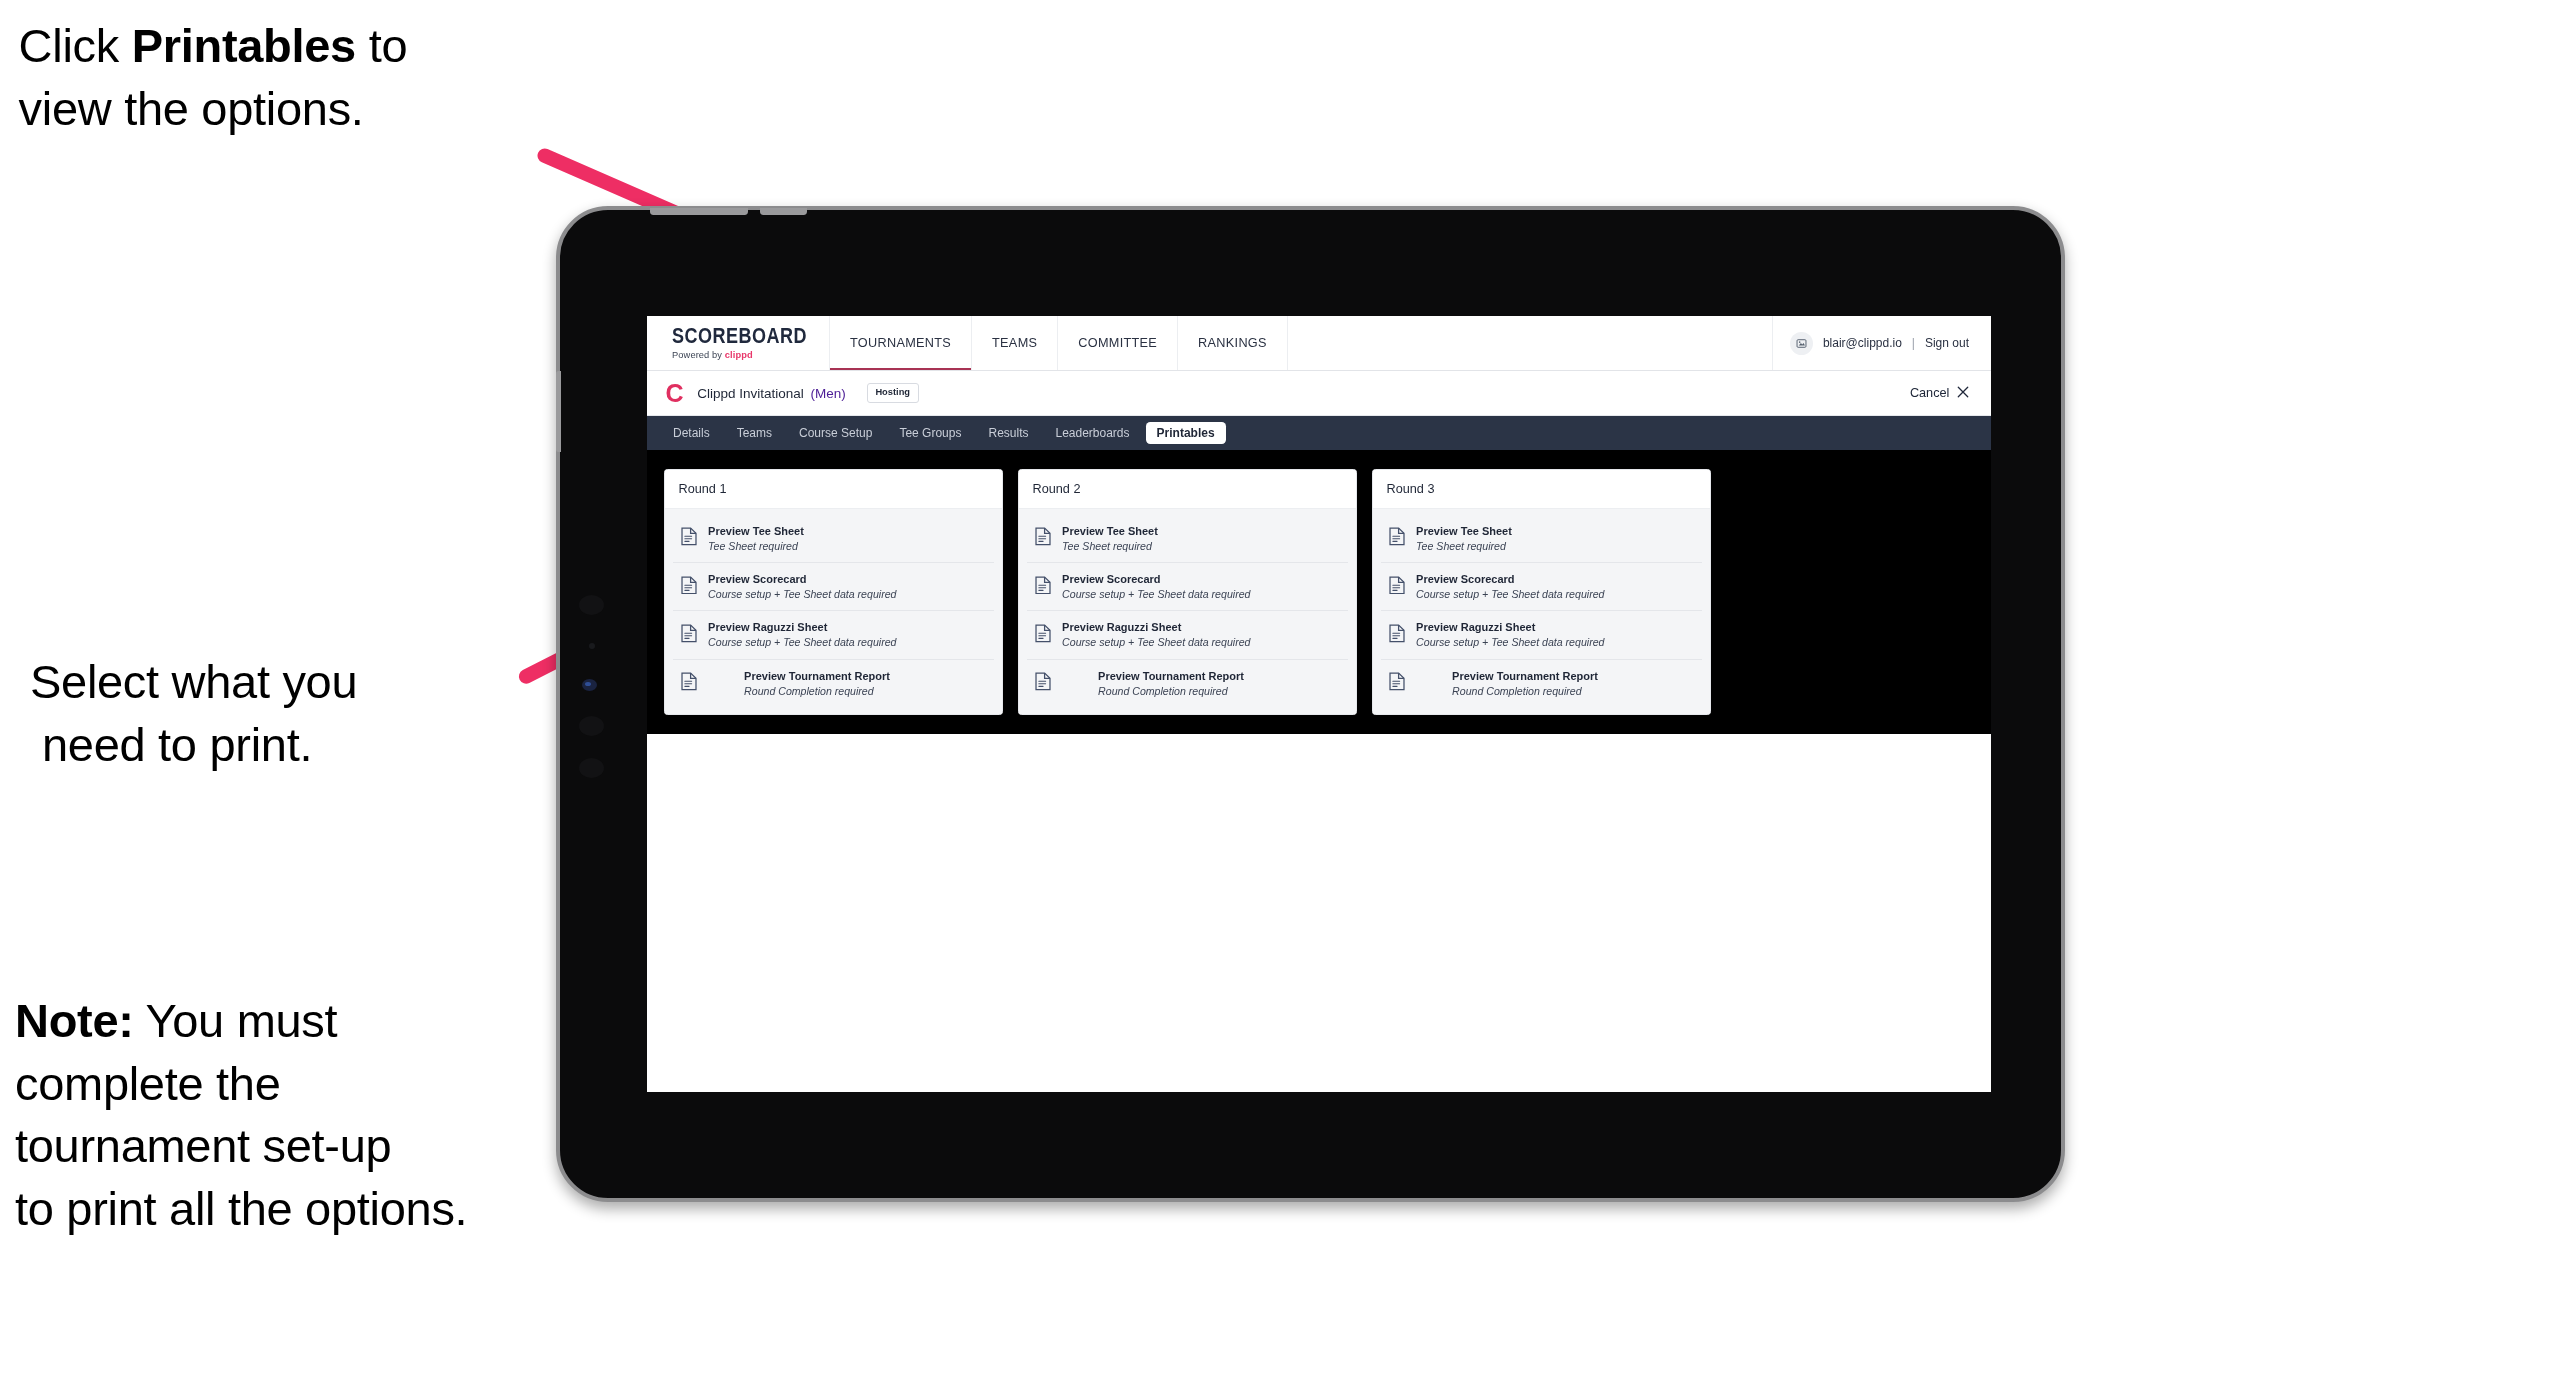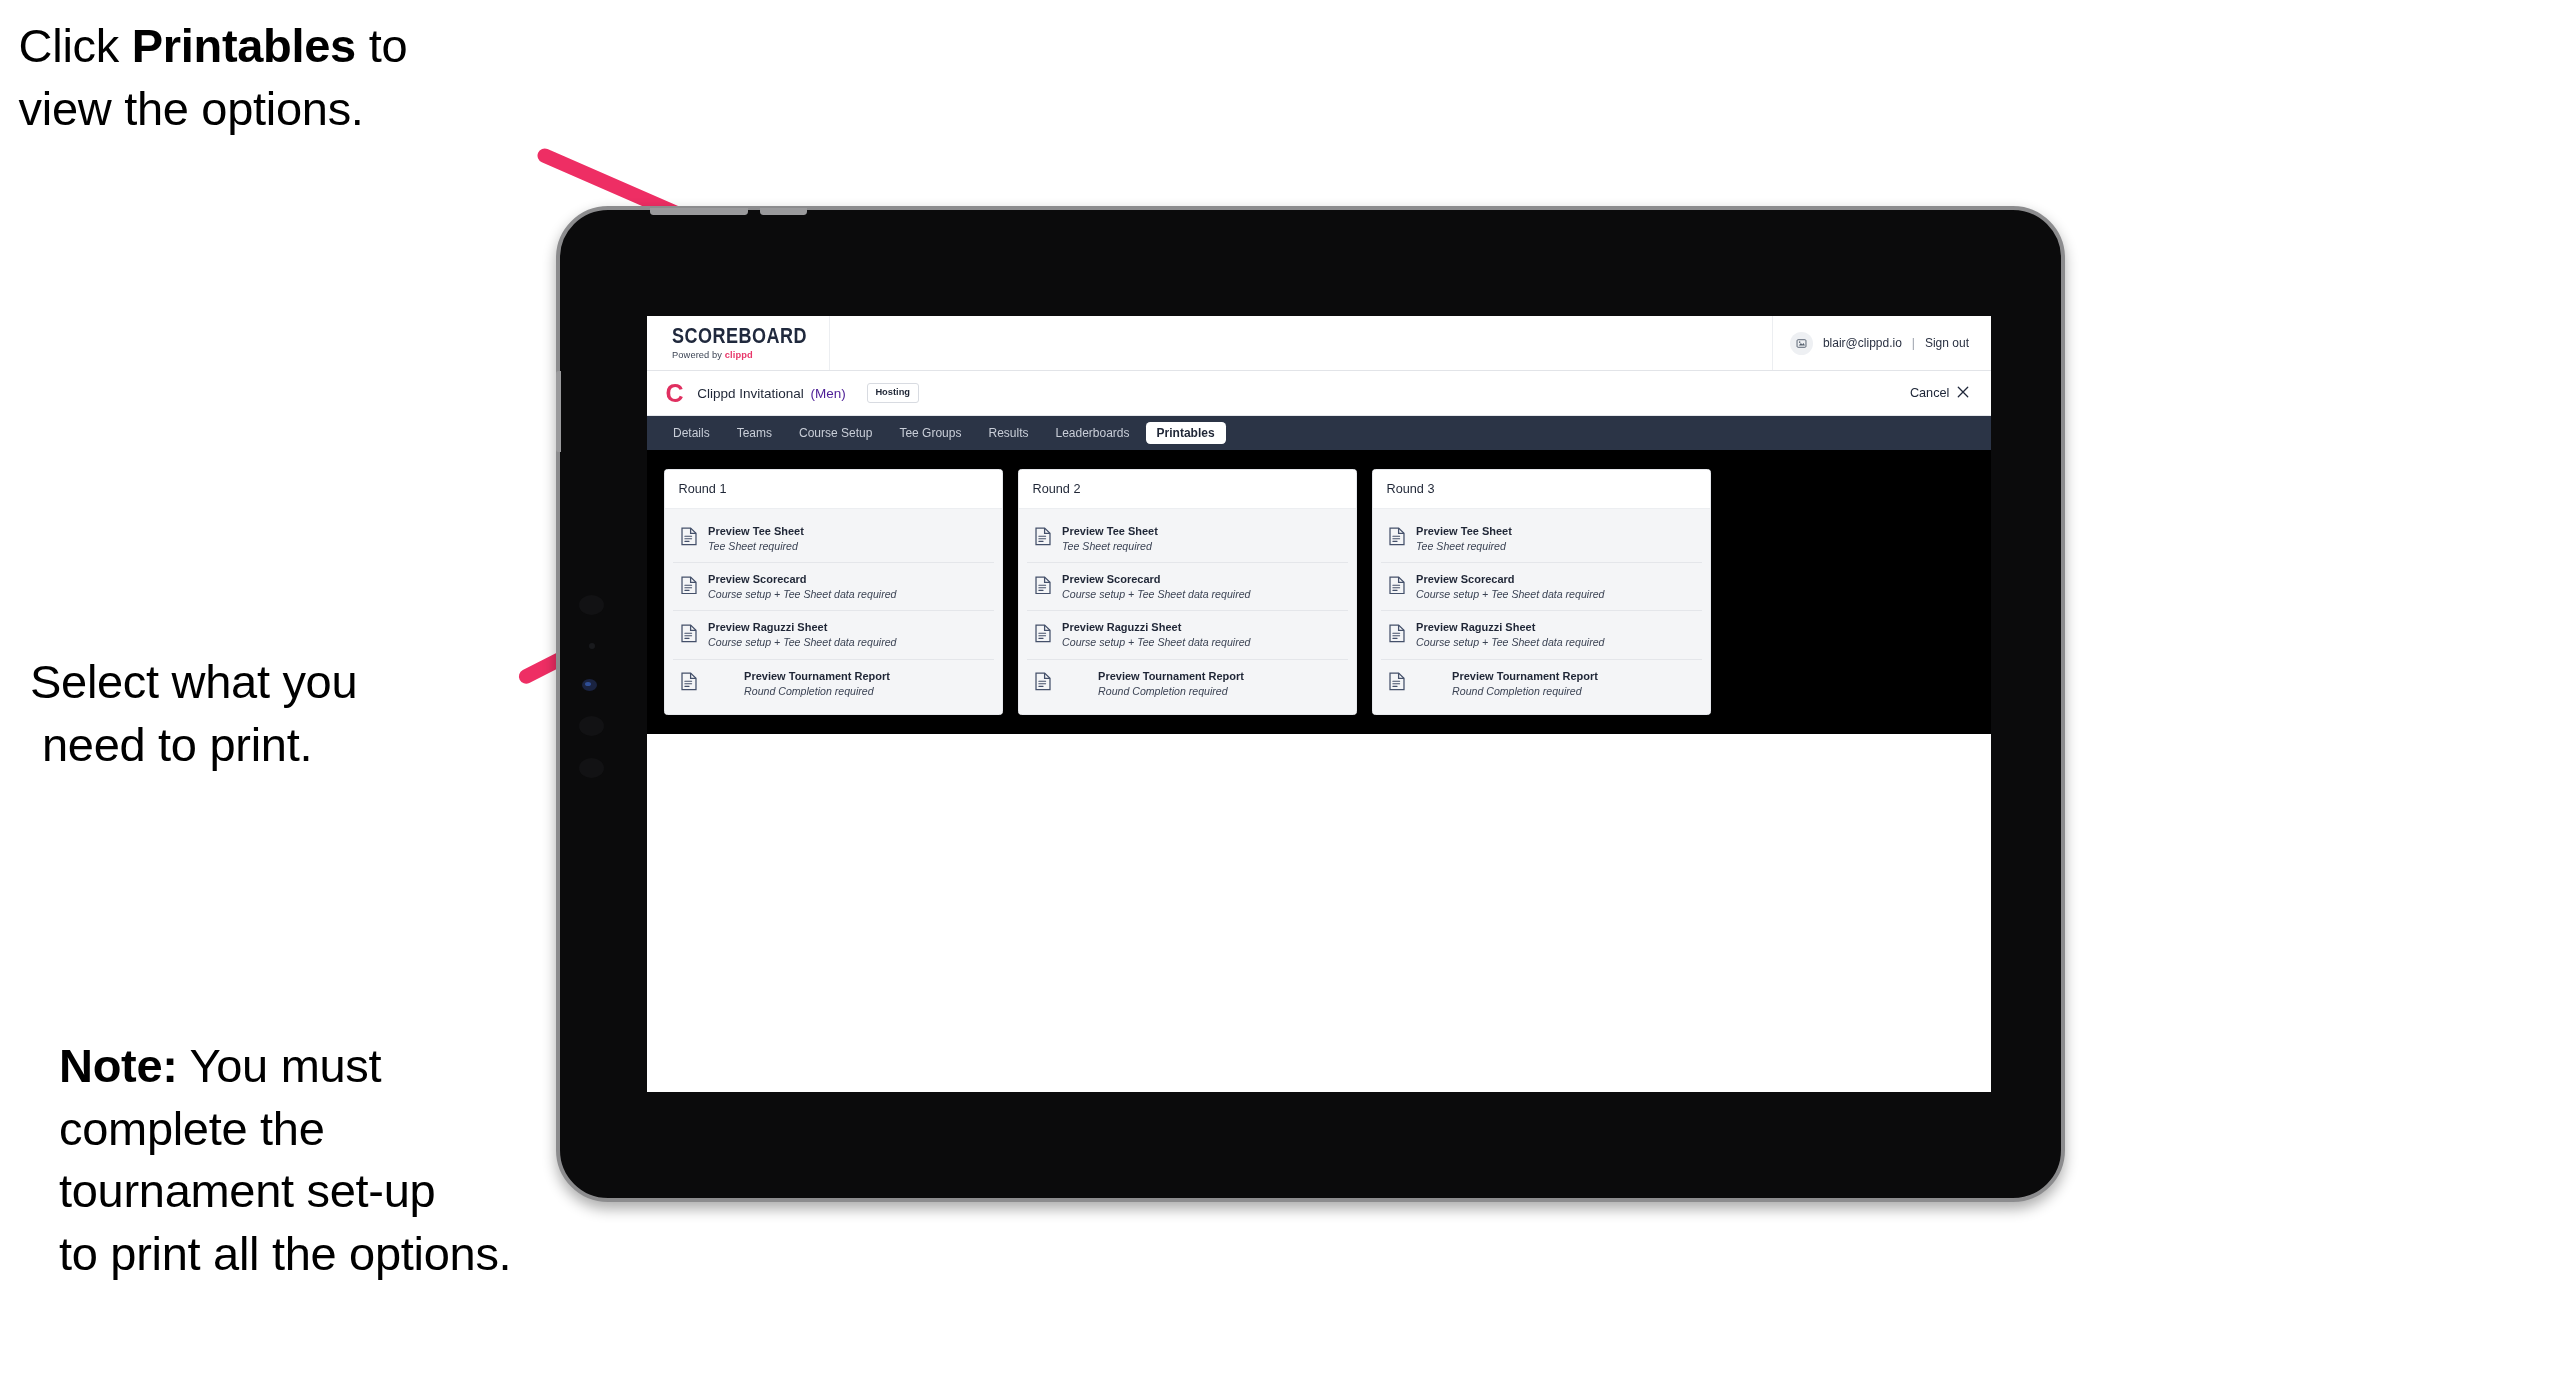--- a/index.html
+++ b/index.html
@@ -23,21 +23,21 @@
     font-size: 47px;
     line-height: 1.33;
     letter-spacing: -0.3px;
     white-space: pre-line;
   }
   .annot b { font-weight: bold; }
 
   #annot-click   { left: 18.6px;  top: 15px;  width: 575px; }
   #annot-select  { left: 30px;  top: 651px; width: 541px; text-align: left; }
   #annot-select .l2 { padding-left: 12px; display:block; }
-  #annot-note    { left: 15px;  top: 1035px; width: 677px; margin-left: 44px; }
+  #annot-note    { left: 15px;  top: 990px; width: 677px; }
 
   
   .arrow-svg {
     position: absolute;
     left: 0; top: 0;
     width: 2576px; height: 1386px;
     pointer-events: none;
   }
 
   
@@ -341,20 +341,34 @@
   <div class="bezel-dot" id="dot-d"></div>
   <div class="bezel-dot" id="dot-e"></div>
 
   <div id="screen">
 
     <div id="app-topbar">
       <div id="brand">
         <div id="brand-title">SCOREBOARD</div>
         <div id="brand-sub"><span>Powered by </span><span class="clippd">clippd</span></div>
       </div>
+      <nav class="topnav">
+        <div class="topnav-item active">
+            <span>TOURNAMENTS</span>
+          </div>
+        <div class="topnav-item">
+            <span>TEAMS</span>
+          </div>
+        <div class="topnav-item">
+            <span>COMMITTEE</span>
+          </div>
+        <div class="topnav-item">
+            <span>RANKINGS</span>
+          </div>
+      </nav>
       <div id="topbar-spacer"></div>
       <div id="topbar-user">
         <span id="user-avatar">
           <svg width="11" height="11" viewBox="0 0 16 16" aria-hidden="true">
             <rect x="1.5" y="2.5" width="13" height="11" rx="1.5" fill="none" stroke="#55606f" stroke-width="1.4"></rect>
             <path d="M4 11l3.2-3.6L9 9.4l2-2.2 2 3.8z" fill="#55606f"></path>
             <circle cx="5.4" cy="6" r="1.1" fill="#55606f"></circle>
           </svg>
         </span>
         <span>blair@clippd.io</span>

